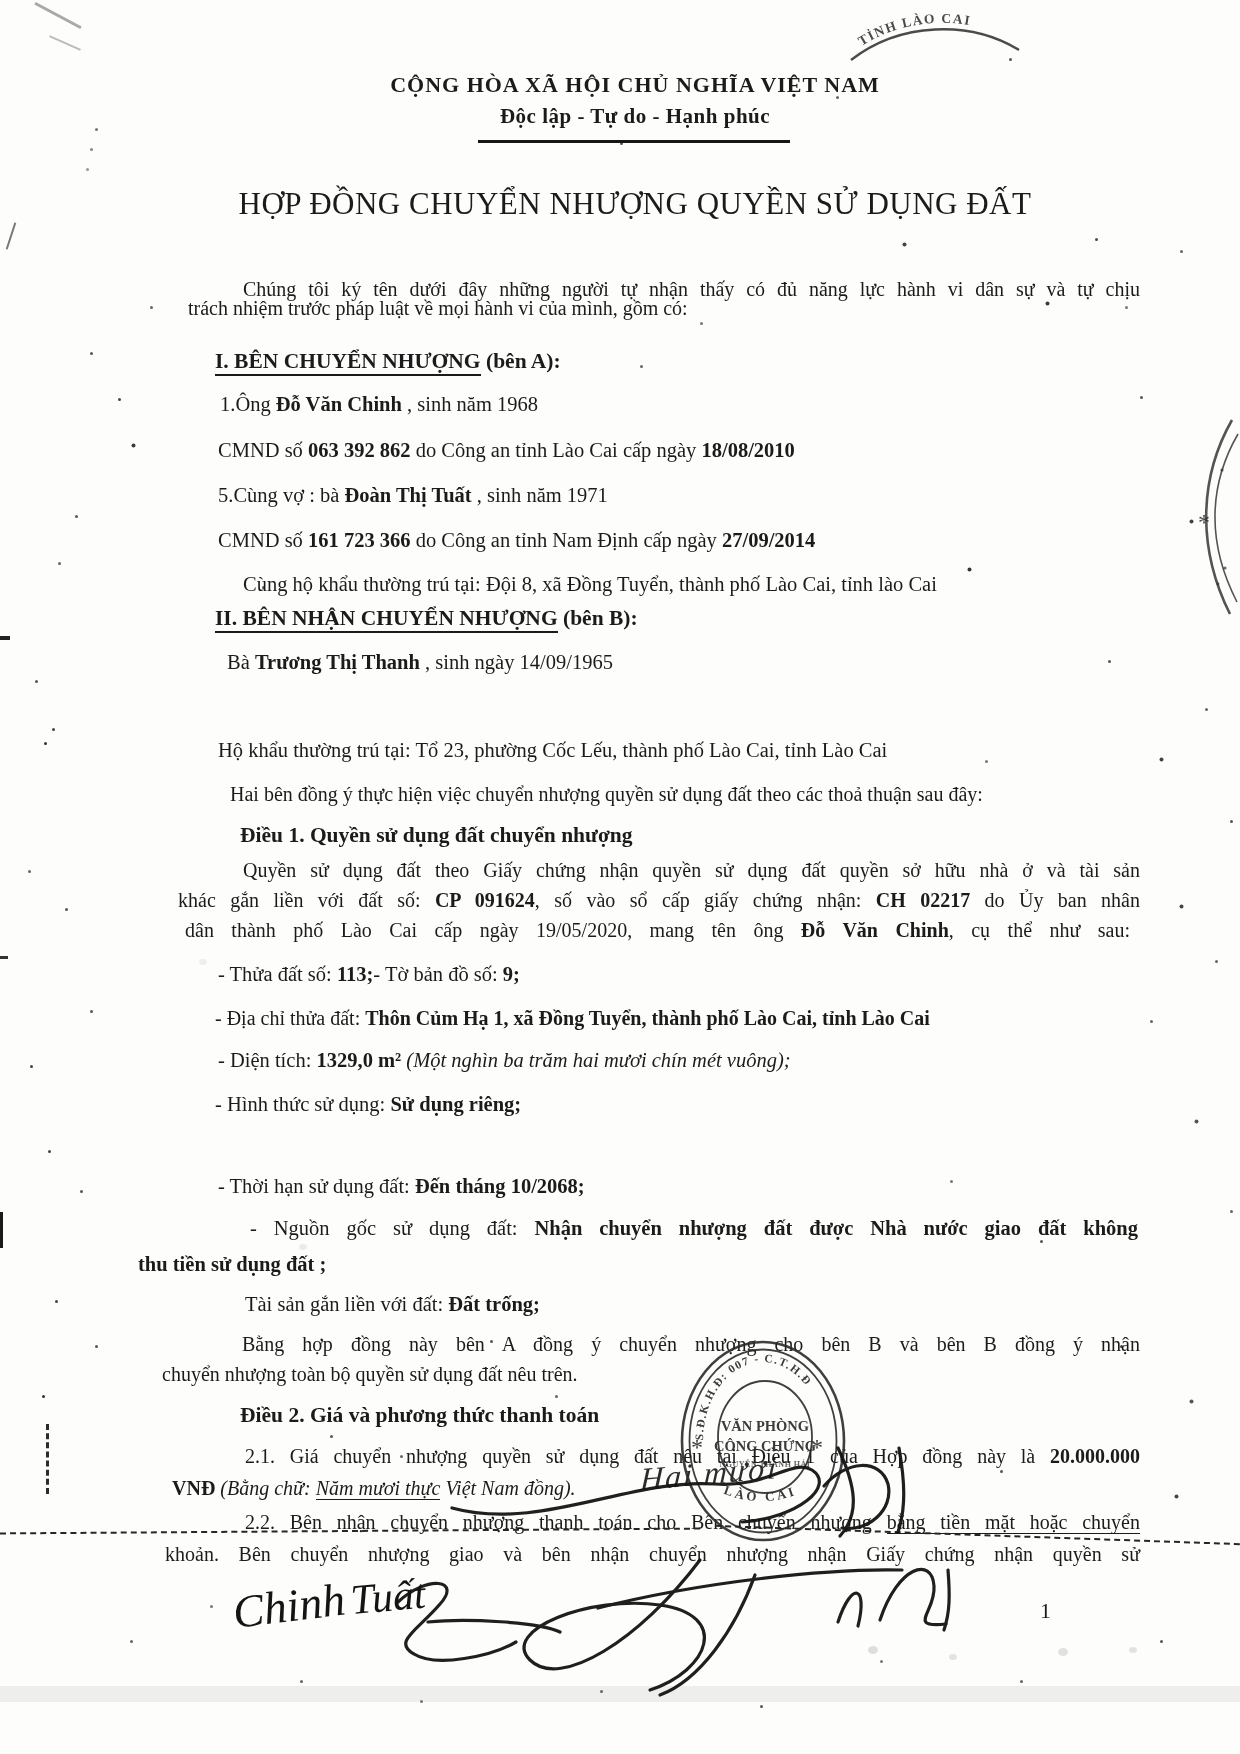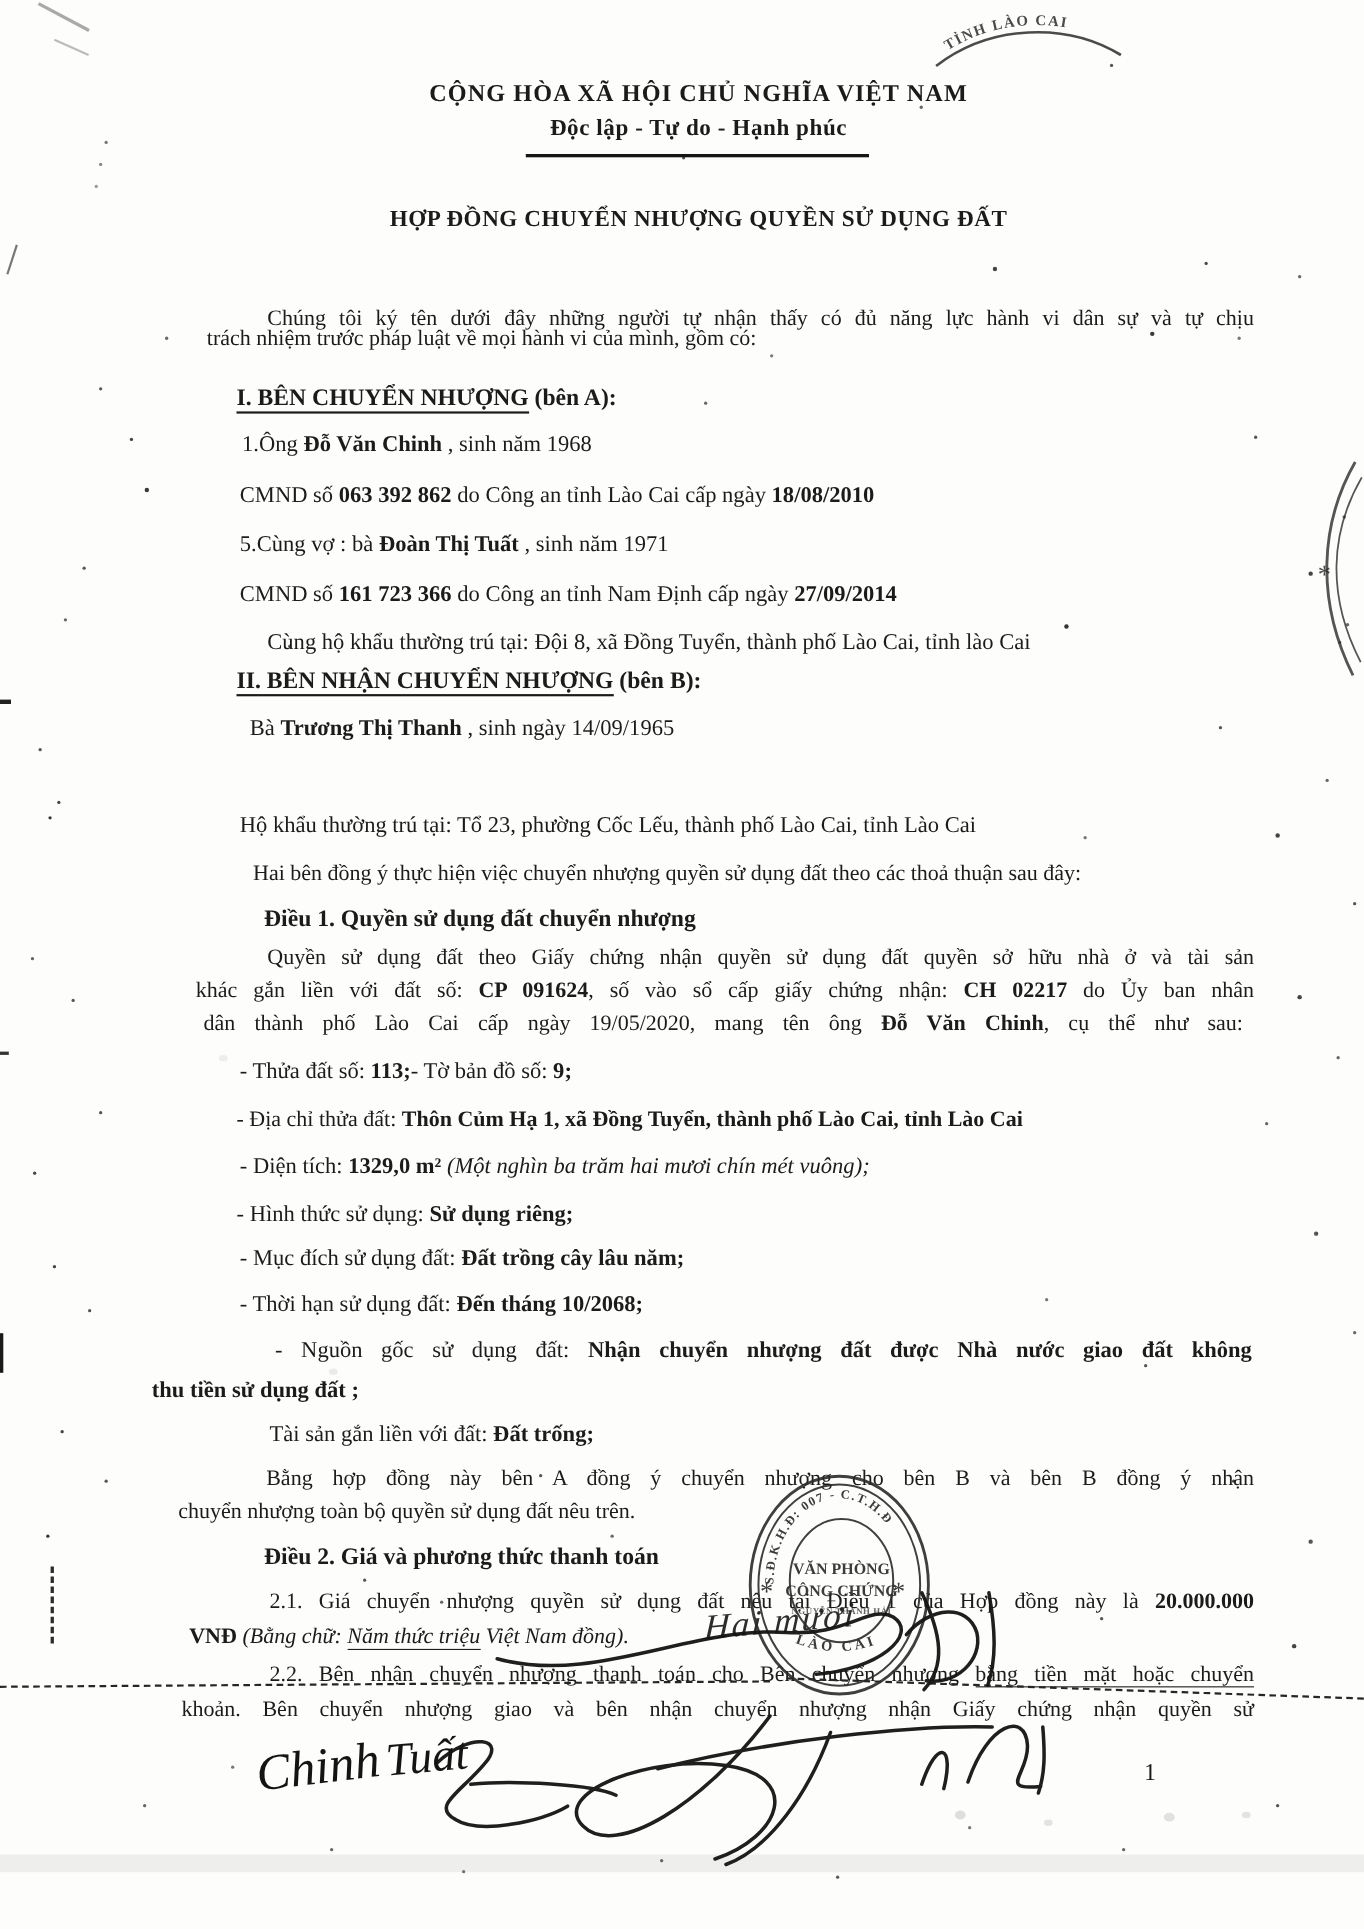--- a/index.html
+++ b/index.html
@@ -9,21 +9,21 @@
   .line{position:absolute;white-space:nowrap;font-size:20.5px;line-height:1.25;}
   .just{white-space:normal;text-align:justify;text-align-last:justify;}
   .sm{font-size:20px;}
   .b{font-weight:700;}
   .i{font-style:italic;}
   .ul{border-bottom:2px solid #1b1b1b;padding-bottom:1px;}
   .ul-thin{border-bottom:1.6px solid #1b1b1b;}
   .hdr{position:absolute;left:30px;width:1210px;text-align:center;}
   .nat{font-weight:700;font-size:22px;letter-spacing:1px;}
   .motto{font-weight:700;font-size:21px;letter-spacing:0.5px;}
-  .doctitle{font-weight:700;font-size:21px;letter-spacing:0.5px;}
+  .doctitle{font-weight:400;font-size:31px;letter-spacing:0.5px;}
   .heading{font-weight:700;font-size:21.5px;}
   .tail-gap{display:inline-block;}
   .hand{position:absolute;font-style:italic;font-size:32px;color:#161616;
         transform:rotate(-5deg) skewX(-8deg);letter-spacing:2px;opacity:.9;}
   .pagenum{position:absolute;font-size:22px;}
   .dash{position:absolute;border-top:2.6px dashed #262626;}
   .vdash{position:absolute;border-left:3px dashed #2c2c2c;}
   .band{position:absolute;background:rgba(90,90,90,0.09);}
   .smudge{position:absolute;background:#a9a9a9;}
   svg text{font-family:"Liberation Serif","DejaVu Serif",serif;}
@@ -123,35 +123,34 @@
   <div class="line sm just" style="left:185px;top:918px;width:945px;"><span>dân thành phố Lào Cai cấp ngày 19/05/2020, mang tên ông </span><span class="b">Đỗ Văn Chinh</span><span>, cụ thể như sau:</span></div>
 
   <div class="line" style="left:218px;top:962px;"><span><span>- Thửa đất số: </span><span class="b">113;</span></span><span class="tail-gap"><span>- Tờ bản đồ số: </span><span class="b">9;</span></span></div>
 
   <div class="line sm" style="left:215px;top:1006px;"><span>- Địa chỉ thửa đất: </span><span class="b">Thôn Củm Hạ 1, xã Đồng Tuyển, thành phố Lào Cai, tỉnh Lào Cai</span></div>
 
   <div class="line" style="left:218px;top:1048px;"><span>- Diện tích: </span><span class="b">1329,0 m²</span><span class="i"> (Một nghìn ba trăm hai mươi chín mét vuông);</span></div>
 
   <div class="line" style="left:215px;top:1092px;"><span>- Hình thức sử dụng: </span><span class="b">Sử dụng riêng;</span></div>
 
-  <div class="line" style="left:218px;top:1132px;"><span>- Mục đích sử dụng đất: </span><span class="b">Đất trồng cây lâu năm;</span></div>
 
   <div class="line" style="left:218px;top:1174px;"><span>- Thời hạn sử dụng đất: </span><span class="b">Đến tháng 10/2068;</span></div>
 
   <div class="line just" style="left:250px;top:1216px;width:888px;"><span>- Nguồn gốc sử dụng đất: </span><span class="b">Nhận chuyển nhượng đất được Nhà nước giao đất không</span></div>
   <div class="line b" style="left:138px;top:1252px;font-family:Liberation Serif, serif;">thu tiền sử dụng đất ;</div>
 
   <div class="line" style="left:245px;top:1292px;"><span>Tài sản gắn liền với đất: </span><span class="b">Đất trống;</span></div>
 
   <div class="line sm just" style="left:242px;top:1332px;width:898px;">Bằng hợp đồng này bên A đồng ý chuyển nhượng cho bên B và bên B đồng ý nhận</div>
   <div class="line sm" style="left:162px;top:1362px;">chuyển nhượng toàn bộ quyền sử dụng đất nêu trên.</div>
 
   <div class="line heading" style="left:240px;top:1402px;">Điều 2. Giá và phương thức thanh toán</div>
   <div class="line sm just" style="left:245px;top:1444px;width:895px;"><span>2.1. Giá chuyển nhượng quyền sử dụng đất nêu tại Điều 1 của Hợp đồng này là </span><span class="b">20.000.000</span></div>
-  <div class="line sm" style="left:172px;top:1476px;"><span class="b">VNĐ </span><span class="i">(Bằng chữ: </span><span class="i ul-thin">Năm thức triệu</span><span class="i"> Việt Nam đồng).</span></div>
+  <div class="line sm" style="left:172px;top:1476px;"><span class="b">VNĐ </span><span class="i">(Bằng chữ: </span><span class="i ul-thin">Năm mươi thực</span><span class="i"> Việt Nam đồng).</span></div>
 
   <div class="hand" style="left:640px;top:1455px;">Hai mươi</div>
 
   <div class="line sm just" style="left:245px;top:1510px;width:895px;"><span>2.2. Bên nhận chuyển nhượng thanh toán cho Bên chuyển nhượng </span><span class="ul-thin">bằng tiền mặt hoặc chuyển</span></div>
   <div class="line sm just" style="left:165px;top:1542px;width:975px;">khoản. Bên chuyển nhượng giao và bên nhận chuyển nhượng nhận Giấy chứng nhận quyền sử</div>
 
   <div class="dash" style="left:0;top:1530px;width:700px;transform:rotate(-0.4deg);"></div>
   <div class="dash" style="left:715px;top:1534px;width:525px;transform:rotate(2deg);"></div>
   <div class="vdash" style="left:46px;top:1424px;height:70px;"></div>
 

